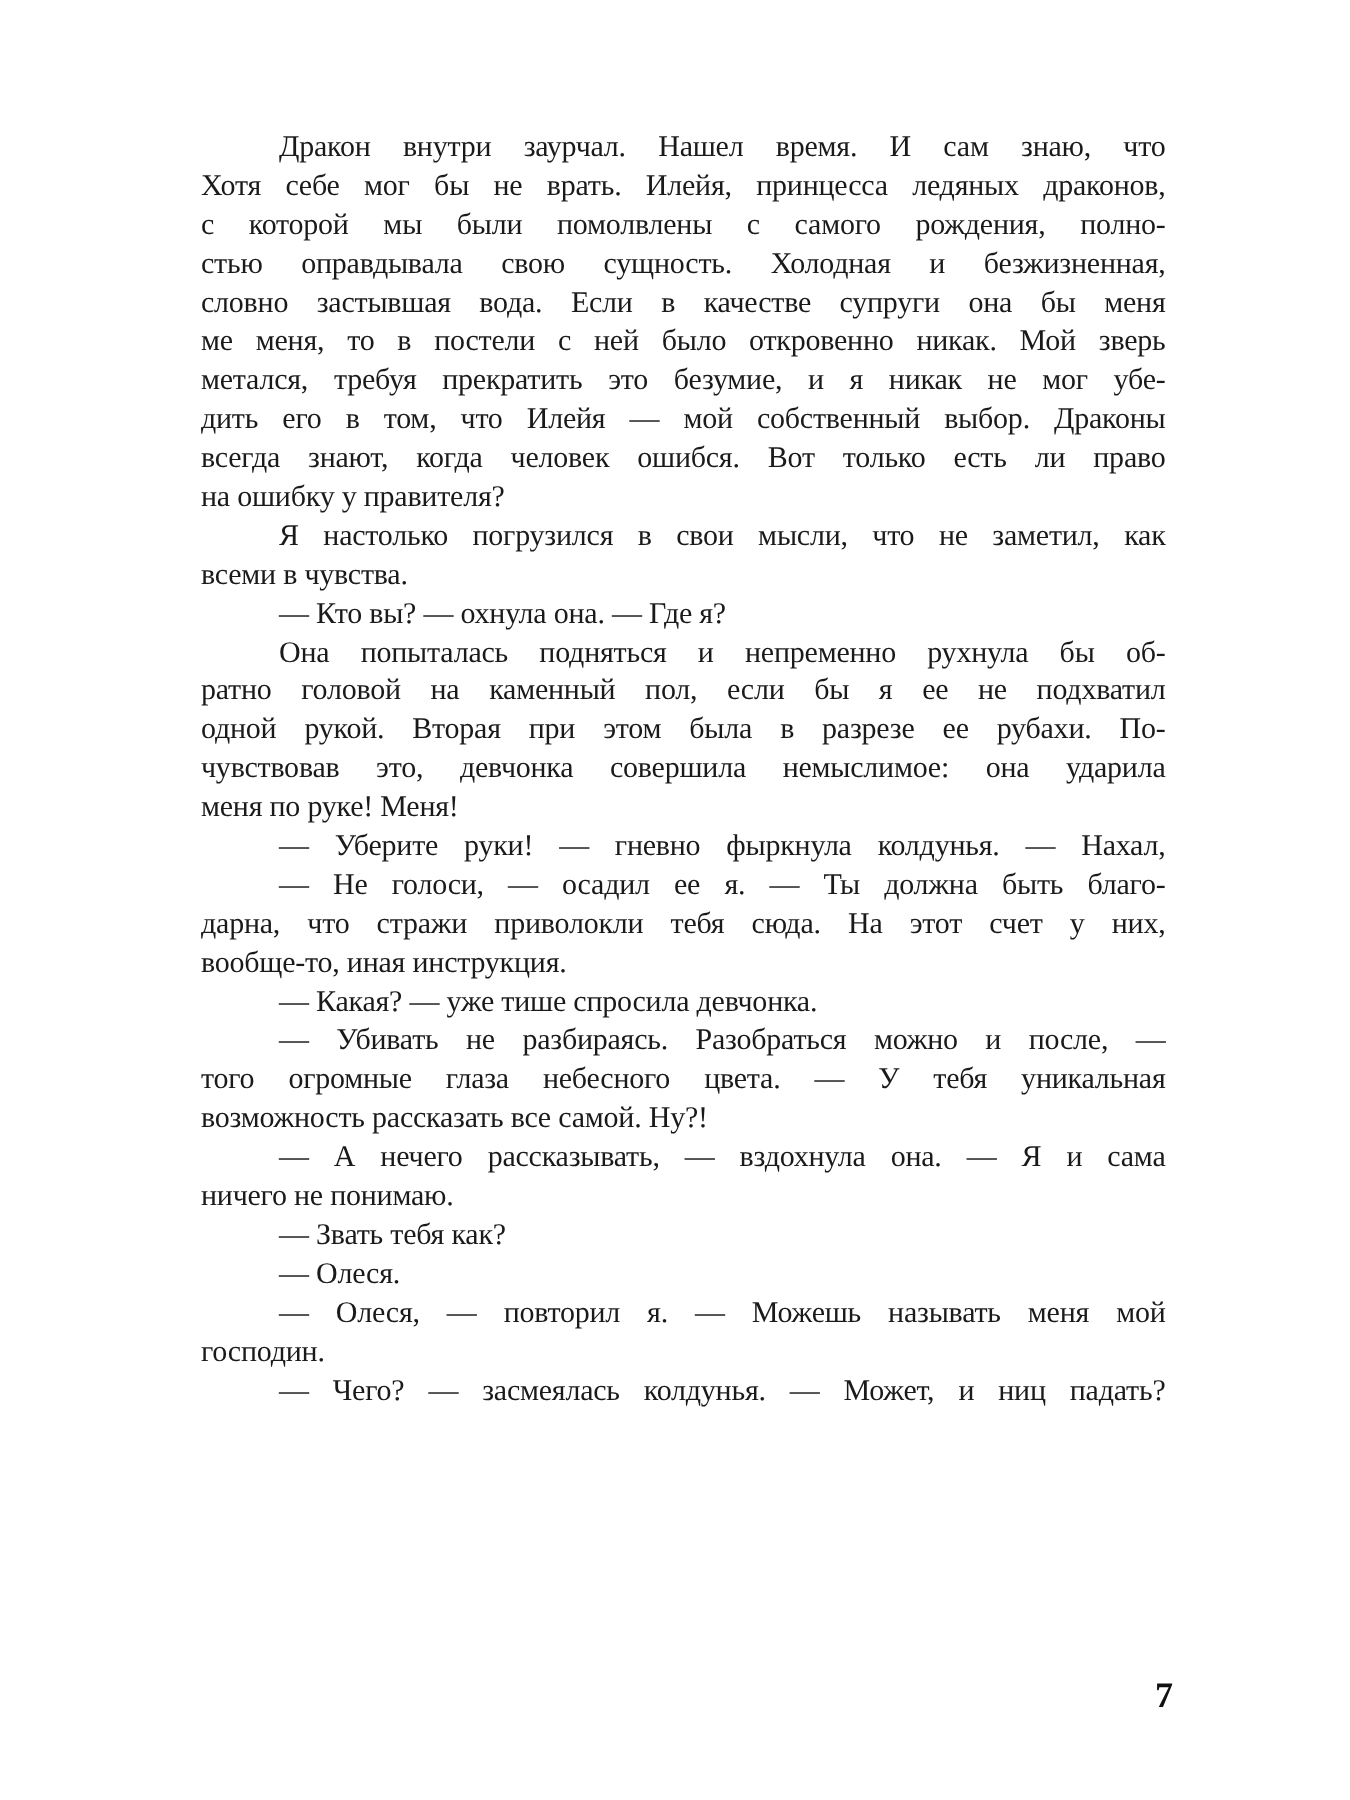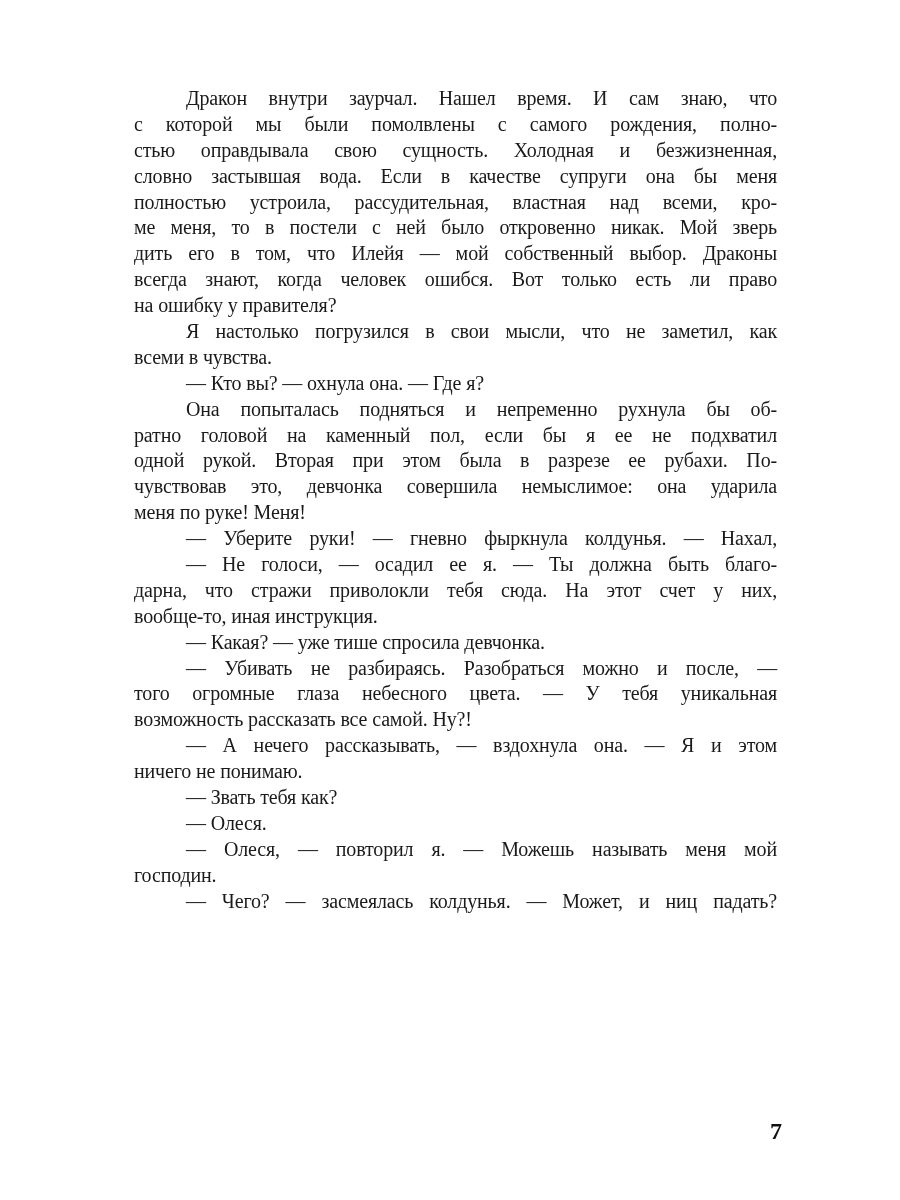--- a/index.html
+++ b/index.html
@@ -56,45 +56,46 @@
       color: #111111;
     }
   </style>
 </head>
 <body>
 
 <div class="page">
   <div class="text-block" id="text-block">
 
   <span class="line indent">Дракон внутри заурчал. Нашел время. И сам знаю, что</span>
+      <span class="line">Хотя себе мог бы не врать. Илейя, принцесса ледяных драконов,</span>
       <span class="line">с которой мы были помолвлены с самого рождения, полно-</span>
       <span class="line">стью оправдывала свою сущность. Холодная и безжизненная,</span>
       <span class="line">словно застывшая вода. Если в качестве супруги она бы меня</span>
-      <span class="line">полностью устроила, рассудительная, властная над всеми, кро-</span>
       <span class="line">ме меня, то в постели с ней было откровенно никак. Мой зверь</span>
+      <span class="line">метался, требуя прекратить это безумие, и я никак не мог убе-</span>
       <span class="line">дить его в том, что Илейя — мой собственный выбор. Драконы</span>
       <span class="line">всегда знают, когда человек ошибся. Вот только есть ли право</span>
       <span class="line last">на ошибку у правителя?</span>
       <span class="line indent">Я настолько погрузился в свои мысли, что не заметил, как</span>
       <span class="line last">всеми в чувства.</span>
       <span class="line indent last">—  Кто вы? — охнула она. — Где я?</span>
       <span class="line indent">Она попыталась подняться и непременно рухнула бы об-</span>
       <span class="line">ратно головой на каменный пол, если бы я ее не подхватил</span>
       <span class="line">одной рукой. Вторая при этом была в разрезе ее рубахи. По-</span>
       <span class="line">чувствовав это, девчонка совершила немыслимое: она ударила</span>
       <span class="line last">меня по руке! Меня!</span>
       <span class="line indent">—  Уберите руки! — гневно фыркнула колдунья. — Нахал,</span>
       <span class="line indent">—  Не голоси, — осадил ее я. — Ты должна быть благо-</span>
       <span class="line">дарна, что стражи приволокли тебя сюда. На этот счет у них,</span>
       <span class="line last">вообще-то, иная инструкция.</span>
       <span class="line indent last">—  Какая? — уже тише спросила девчонка.</span>
       <span class="line indent">—  Убивать не разбираясь. Разобраться можно и после, —</span>
       <span class="line">того огромные глаза небесного цвета. — У тебя уникальная</span>
       <span class="line last">возможность рассказать все самой. Ну?!</span>
-      <span class="line indent">—  А нечего рассказывать, — вздохнула она. — Я и этом</span>
+      <span class="line indent">—  А нечего рассказывать, — вздохнула она. — Я и сама</span>
       <span class="line last">ничего не понимаю.</span>
       <span class="line indent last">—  Звать тебя как?</span>
       <span class="line indent last">—  Олеся.</span>
       <span class="line indent">—  Олеся, — повторил я. — Можешь называть меня мой</span>
       <span class="line last">господин.</span>
       <span class="line indent">—  Чего? — засмеялась колдунья. — Может, и ниц падать?</span>
     </div>
   <div class="page-number">7</div>
 </div>
 

